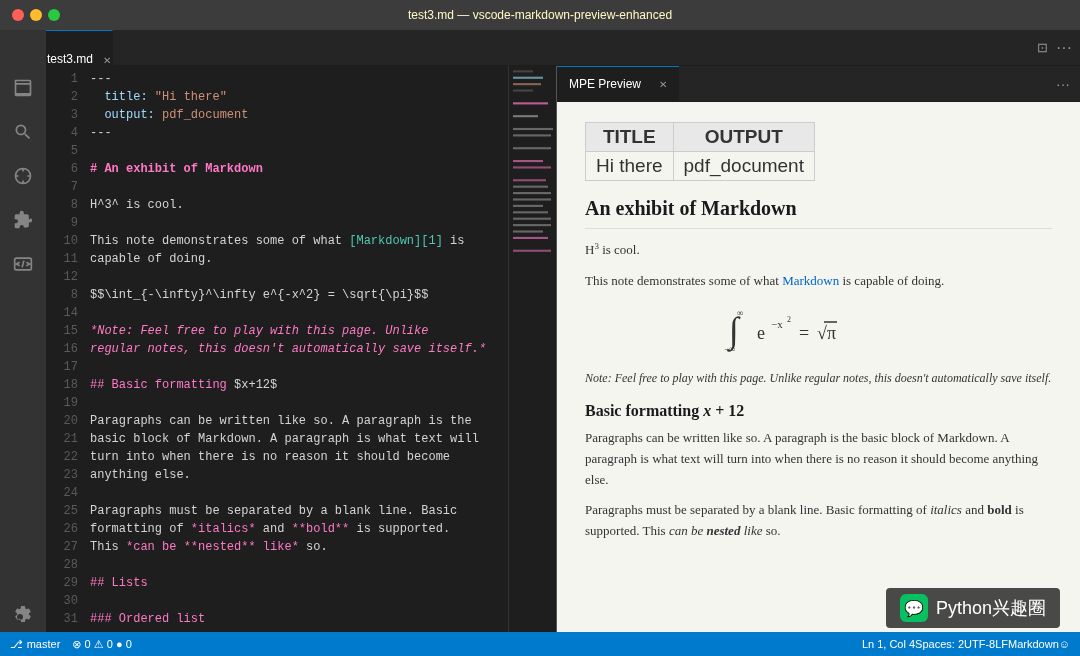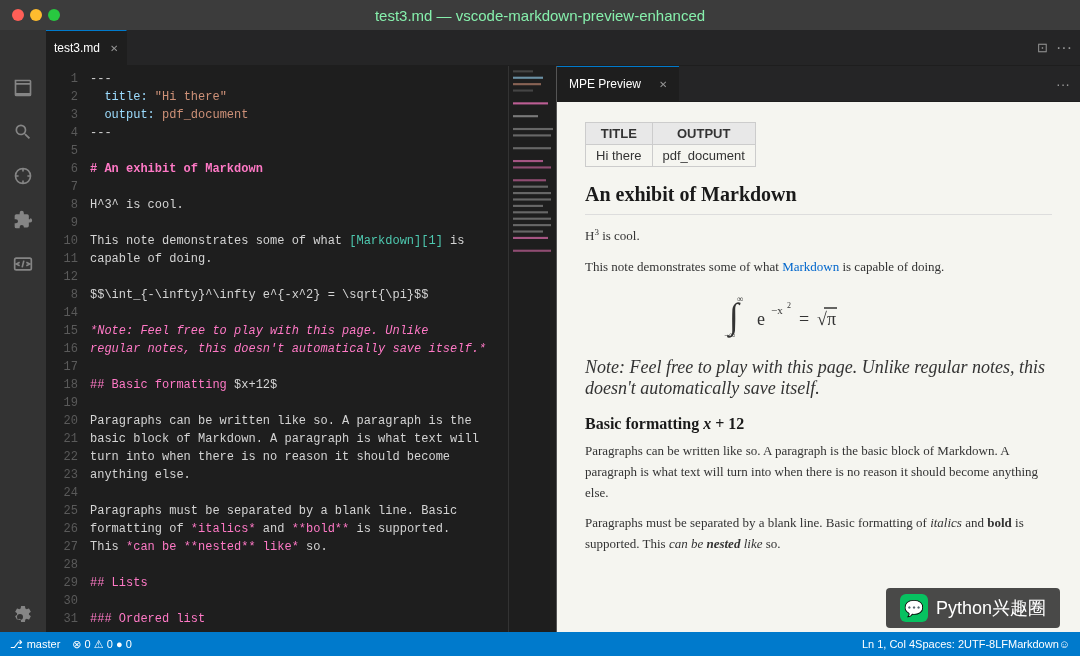--- a/index.html
+++ b/index.html
@@ -14,22 +14,22 @@
     
     .title-bar {
       height: 30px;
       background: #3c3c3c;
       display: flex;
       align-items: center;
       justify-content: center;
       position: relative;
     }
     .title-bar-text {
-      color: #86efac;
-      font-size: 15px;
+      color: #fef9c3;
+      font-size: 12px;
     }
     .traffic-lights {
       position: absolute;
       left: 12px;
       display: flex;
       gap: 6px;
     }
     .traffic-light {
       width: 12px;
       height: 12px;
@@ -42,23 +42,23 @@
     
     .tab-bar {
       height: 36px;
       background: #252526;
       display: flex;
       align-items: center;
       border-bottom: 1px solid #1e1e1e;
     }
     .tab {
       height: 36px;
-      padding: 0 8px;
-      display: flex;
-      align-items: center;
+      padding: 0 1px;
+      display: flex;
+      align-items: flex-end;
       gap: 6px;
       font-size: 12px;
       cursor: pointer;
       color: #969696;
       border-right: 1px solid #1e1e1e;
     }
     .tab.active {
       background: #1e1e1e;
       color: #ffffff;
       border-top: 1px solid #007acc;
@@ -218,21 +218,21 @@
       flex: 1;
       overflow-y: auto;
       padding: 20px 28px;
       background: #f5f5f0;
     }
 
     
     .yaml-table {
       border-collapse: collapse;
       margin-bottom: 12px;
-      font-size: 13px;
+      font-size: 19px;
     }
     .yaml-table th {
       border: 1px solid #ccc;
       padding: 3px 10px;
       background: #e8e8e8;
       font-weight: bold;
       color: #333;
     }
     .yaml-table td {
       border: 1px solid #ccc;
@@ -274,21 +274,21 @@
     .preview-math {
       text-align: center;
       margin: 12px 0;
       font-size: 18px;
       font-family: Georgia, serif;
       color: #333;
     }
 
     .preview-note {
       font-style: italic;
-      font-size: 18px;
+      font-size: 12px;
       color: #333;
       margin: 10px 0;
       font-family: Georgia, serif;
     }
 
     sup { font-size: 9px; vertical-align: super; }
 
     
     .status-bar {
       height: 24px;

